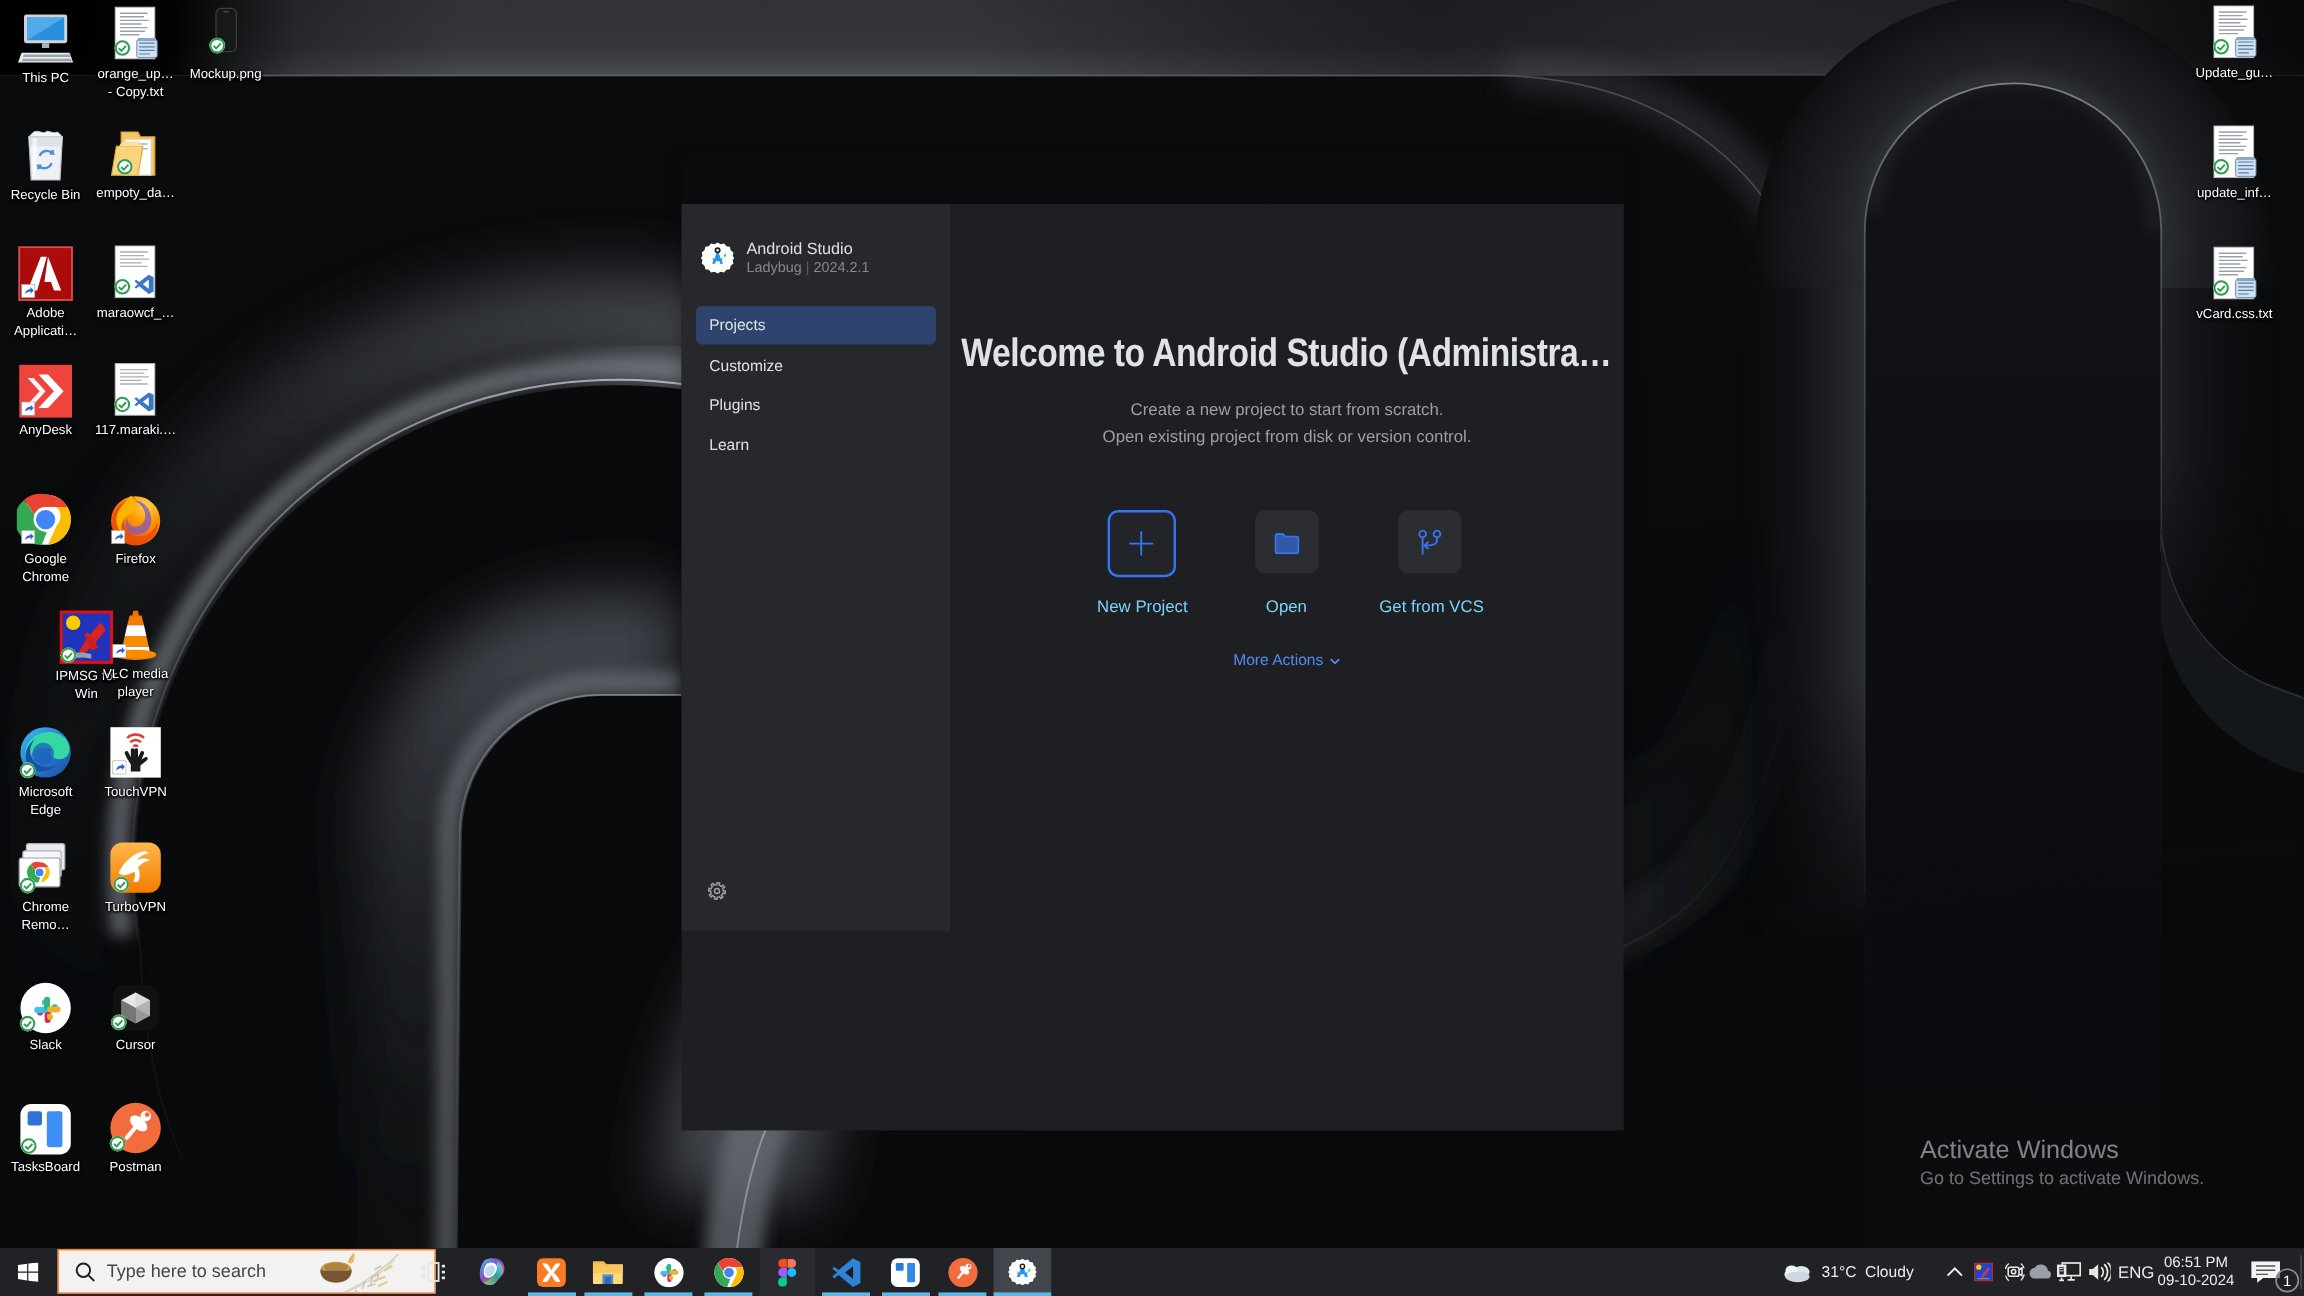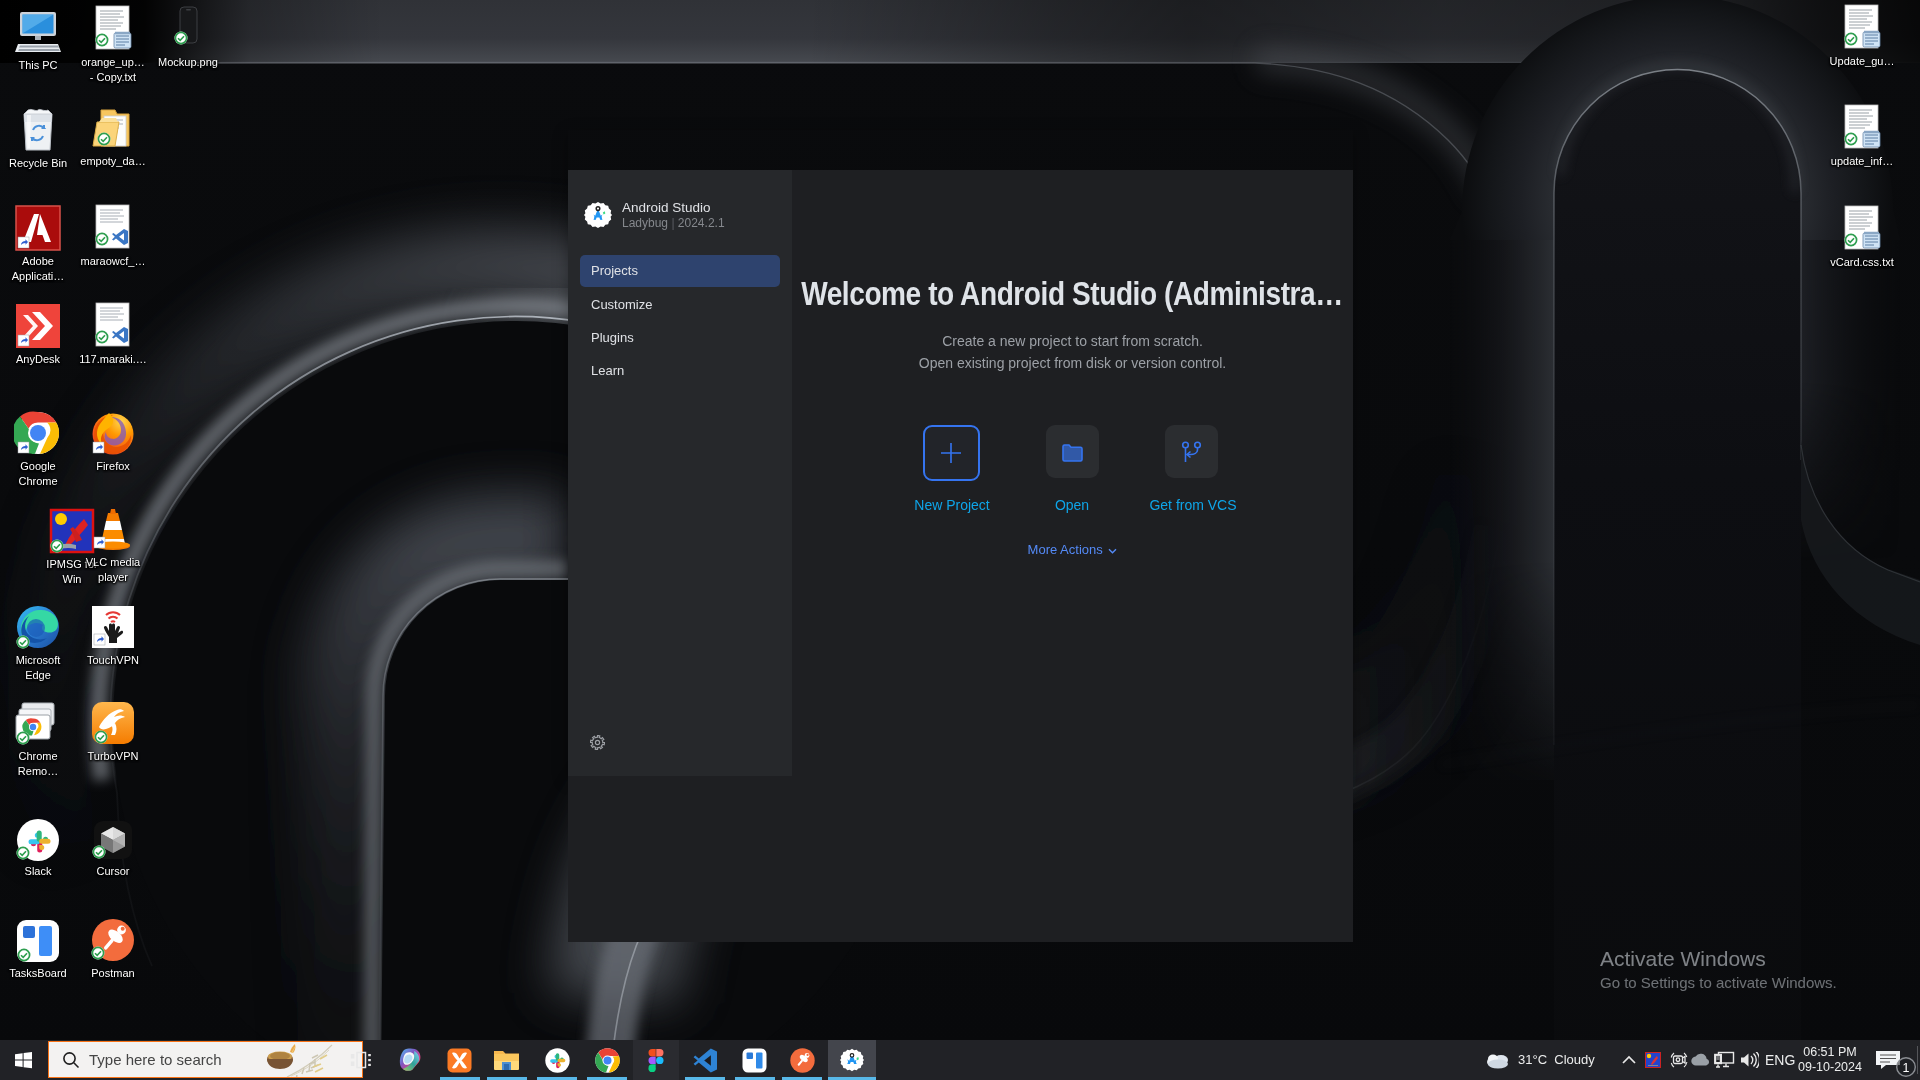--- a/index.html
+++ b/index.html
@@ -14,21 +14,21 @@
   #titlebar{position:absolute;left:0;top:0;width:785px;height:40px;background:#2b2d30;}
   #wtitle{position:absolute;left:42px;top:11px;font-size:13px;color:#9da1a6;letter-spacing:.2px;}
   .wbtn{position:absolute;top:0;width:34px;height:40px;}
   #wbody{position:absolute;left:0;top:40px;width:785px;height:772px;background:#1e1f22;}
   #sidebar{position:absolute;left:0;top:0;width:224px;height:606px;background:#26282b;}
   .menuitem{position:absolute;left:12px;width:200px;height:32px;border-radius:5px;color:#dfe1e5;font-size:13px;line-height:32px;padding-left:11px;box-sizing:border-box;}
   #content{position:absolute;left:224px;top:0;width:561px;height:606px;background:#1e1f22;overflow:hidden;}
   #heading{position:absolute;left:-70px;top:105px;width:700px;text-align:center;color:#dfe3e8;font-size:33px;font-weight:bold;letter-spacing:-0.5px;white-space:nowrap;transform:scaleX(0.85);transform-origin:50% 50%;}
   .subline{position:absolute;width:561px;text-align:center;color:#9ca0a6;font-size:14px;}
   .actbox{position:absolute;border-radius:9px;}
-  .actlbl{position:absolute;text-align:center;color:#0ea5e9;font-size:14px;white-space:nowrap;}
+  .actlbl{position:absolute;text-align:center;color:#7dd3fc;font-size:14px;white-space:nowrap;}
   
   #tb{position:absolute;left:0;top:1040px;width:1920px;height:40px;background:#212226;}
   .runline{position:absolute;top:37px;height:3px;background:#58b8e8;}
   #wm1{position:absolute;left:1600px;top:947px;font-size:21px;font-weight:300;color:rgba(222,228,234,.55);}
   #wm2{position:absolute;left:1600px;top:974px;font-size:15px;font-weight:300;color:rgba(222,228,234,.47);}
 </style>
 </head>
 <body>
 <div id="desktop">
 <svg id="wall" width="1920" height="1080" viewBox="0 0 1920 1080">

